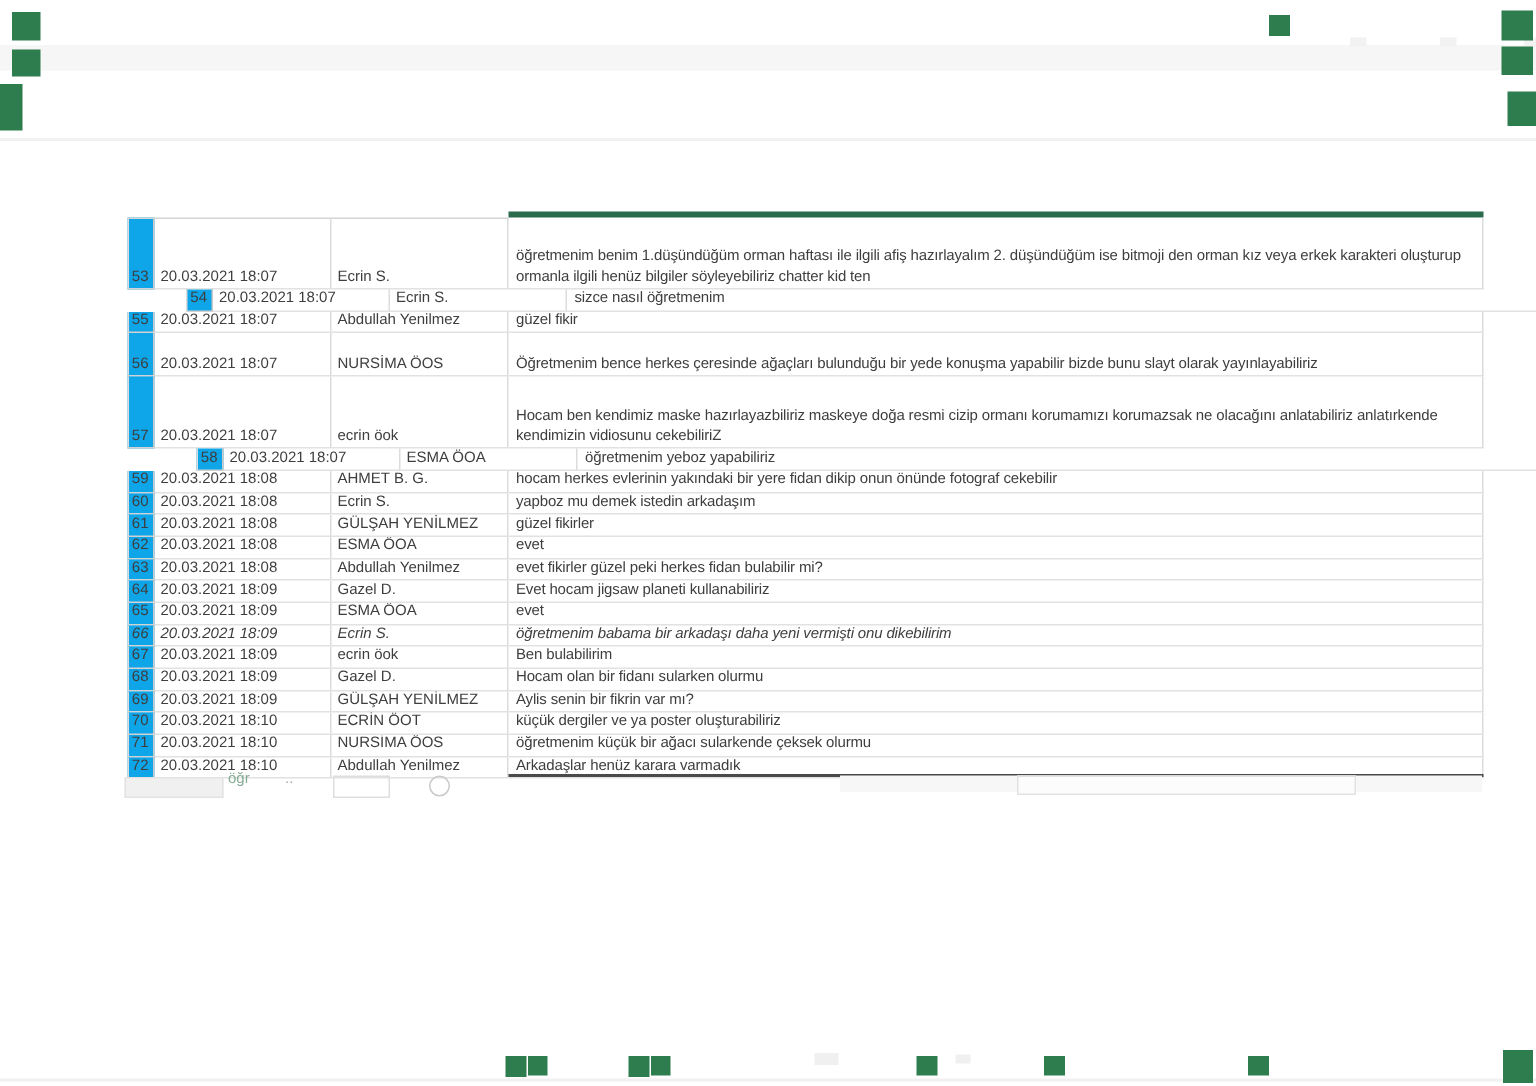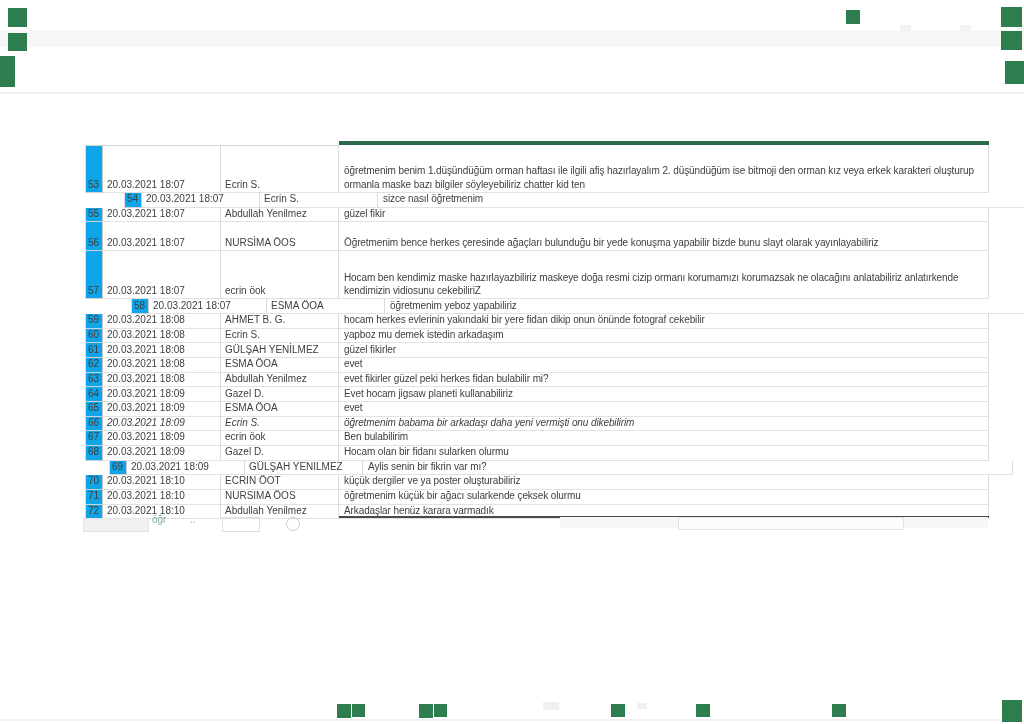--- a/index.html
+++ b/index.html
@@ -68,21 +68,21 @@
 
   <div id="table">
     <div id="green-bar"></div>
     <div id="rows">
         <div class="row row-first" style="height: 48px;">
           <div class="cell c-num">53</div>
           <div class="cell c-date">20.03.2021 18:07</div>
           <div class="cell c-name">Ecrin S.</div>
           <div class="cell c-msg">
             <div>öğretmenim benim 1.düşündüğüm orman haftası ile ilgili afiş hazırlayalım 2. düşündüğüm ise bitmoji den orman kız veya erkek karakteri oluşturup</div>
-            <div>ormanla maske bazı bilgiler söyleyebiliriz chatter kid ten</div>
+            <div>ormanla ilgili henüz bilgiler söyleyebiliriz chatter kid ten</div>
           </div>
         </div>
         <div class="row" style="height: 14.666px; margin-left: 39px;">
           <div class="cell c-num">54</div>
           <div class="cell c-date">20.03.2021 18:07</div>
           <div class="cell c-name">Ecrin S.</div>
           <div class="cell c-msg">
             <div>sizce nasıl öğretmenim</div>
           </div>
         </div>
@@ -192,21 +192,21 @@
           </div>
         </div>
         <div class="row" style="height: 14.666px;">
           <div class="cell c-num">68</div>
           <div class="cell c-date">20.03.2021 18:09</div>
           <div class="cell c-name">Gazel D.</div>
           <div class="cell c-msg">
             <div>Hocam olan bir fidanı sularken olurmu</div>
           </div>
         </div>
-        <div class="row" style="height: 14.666px; margin-left: 24px;">
+        <div class="row" style="height: 14.666px;">
           <div class="cell c-num">69</div>
           <div class="cell c-date">20.03.2021 18:09</div>
           <div class="cell c-name">GÜLŞAH YENİLMEZ</div>
           <div class="cell c-msg">
             <div>Aylis senin bir fikrin var mı?</div>
           </div>
         </div>
         <div class="row" style="height: 14.666px;">
           <div class="cell c-num">70</div>
           <div class="cell c-date">20.03.2021 18:10</div>

